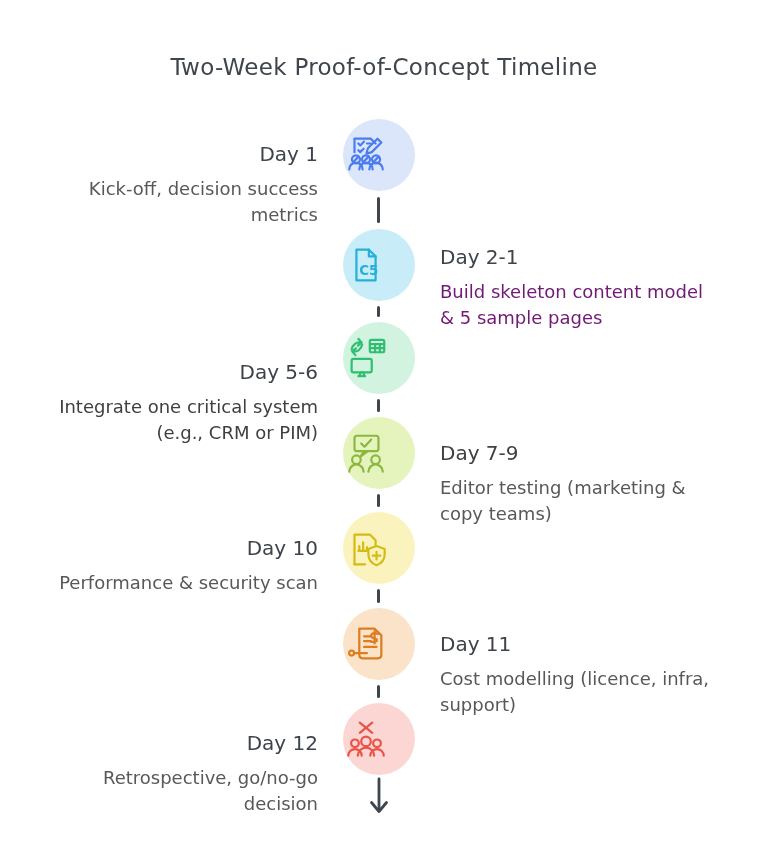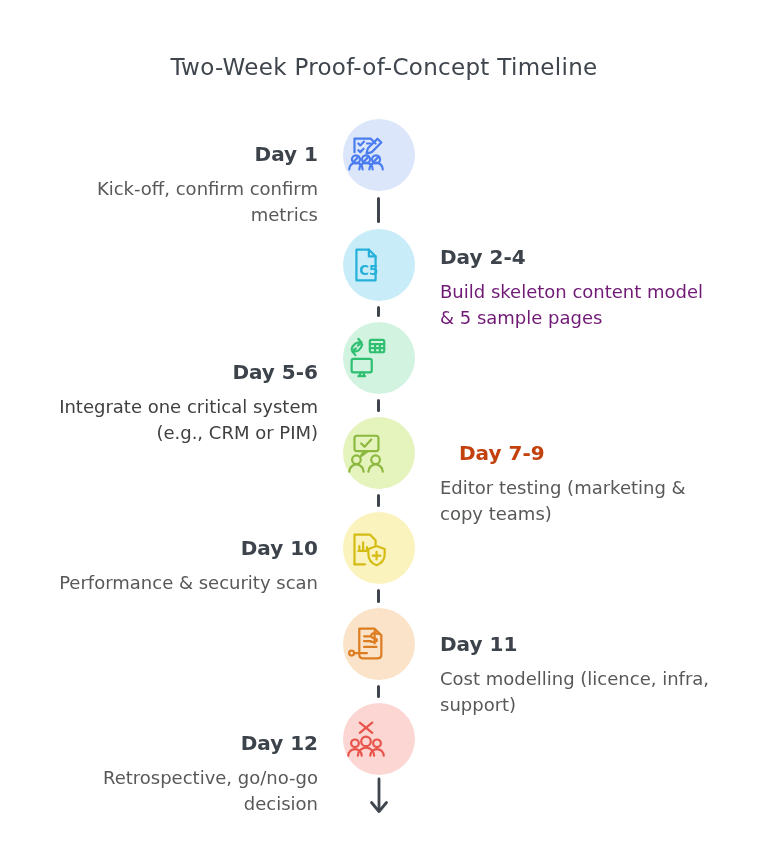--- a/index.html
+++ b/index.html
@@ -18,59 +18,59 @@
   .link { position:absolute; left:377px; width:3px; border-radius:2px; }
   .l0{top:197px;height:26px} .l1{top:306px;height:11px} .l2{top:399px;height:13px}
   .l3{top:494px;height:13px} .l4{top:589px;height:14px} .l5{top:685px;height:13px}
 
   .text { position:absolute; }
   .text.left  { right:450px; display:flex; flex-direction:column; align-items:flex-end; text-align:right; }
   .text.right { left:440px;  display:flex; flex-direction:column; align-items:flex-start; text-align:left; }
   .t0{top:140px} .t1{top:243px} .t2{top:358px} .t3{top:439px}
   .t4{top:534px} .t5{top:630px} .t6{top:729px}
 
-  .day  { font-size:20px; font-weight:700; line-height:28px; margin-bottom:8px; }
+  .day  { font-size:20px; font-weight:400; line-height:28px; margin-bottom:8px; }
   .desc { font-size:18px; line-height:26px; }
   .d0{width:240px} .d1{width:265px} .d2{width:300px} .d3{width:270px}
   .d4{width:330px} .d5{width:300px} .d6{width:235px}
 
   .end-arrow { position:absolute; left:363px; top:775px; }
   .icon { display:block; }
 </style>
 </head>
 <body>
 
 <div class="canvas">
 
   <h1 class="title" style="color: rgb(63, 69, 77);">Two-Week Proof-of-Concept Timeline</h1>
 
   <div class="text left t0">
     <div class="day" style="color: rgb(61, 67, 75);">Day 1</div>
-    <div class="desc d0" style="color: rgb(87, 88, 90);">Kick-off, confirm confirm metrics</div>
+    <div class="desc d0" style="color: rgb(87, 88, 90);">Kick-off, decision success metrics</div>
   </div>
   <div class="circle c0" style="background-color: rgb(219, 230, 251); color: rgb(74, 124, 240);">
     <svg class="icon" width="46" height="46" viewBox="0 0 48 48" fill="none" stroke="currentColor" stroke-width="2.3" stroke-linecap="round" stroke-linejoin="round">
       <path d="M12 21 V7 h17 l5 5"></path>
       <path d="M16 12 l2 2 4 -4"></path>
       <path d="M25 12 h4"></path>
       <path d="M16 19 l2 2 3.5 -3.5"></path>
       <path d="M36 7 l4 4 -10 10 -5.5 1.5 1.5 -5.5 z"></path>
       <circle cx="13.5" cy="28.5" r="4.2"></circle>
       <circle cx="24" cy="28.5" r="4.2"></circle>
       <circle cx="34.5" cy="28.5" r="4.2"></circle>
       <path d="M10.7 31.3 l5.6 -5.6 M21.2 31.3 l5.6 -5.6 M31.7 31.3 l5.6 -5.6"></path>
       <path d="M6.5 39 a7 7 0 0 1 14 0"></path>
       <path d="M17 39 a7 7 0 0 1 14 0"></path>
       <path d="M27.5 39 a7 7 0 0 1 14 0"></path>
     </svg>
   </div>
   <div class="link l0" style="background-color: rgb(63, 69, 77);"></div>
 
   <div class="text right t1">
-    <div class="day" style="color: rgb(61, 67, 75);">Day 2-4</div>
+    <div class="day" style="color: rgb(61, 67, 75);">Day 2-1</div>
     <div class="desc d1" style="color: #701a75;">Build skeleton content model &amp; 5 sample pages</div>
   </div>
   <div class="circle c1" style="background-color: rgb(201, 237, 248); color: rgb(36, 176, 216);">
     <svg class="icon" width="46" height="46" viewBox="0 0 48 48" fill="none" stroke="currentColor" stroke-width="2.3" stroke-linecap="round" stroke-linejoin="round">
       <path d="M14 40 V8 h13 l7 7 v25 z"></path>
       <path d="M27 8 v7 h7"></path>
       <text x="17" y="34" font-size="14" font-weight="bold" fill="currentColor" stroke="none">C5</text>
     </svg>
   </div>
   <div class="link l1" style="background-color: rgb(63, 69, 77);"></div>
@@ -85,21 +85,21 @@
       <path d="M20 10 c-1 5 -5 8 -10 7 m3 4 l-3.5 -4 4 -3"></path>
       <rect x="28" y="5" width="15" height="13" rx="1.5"></rect>
       <path d="M28 9.5 h15 M33.5 9.5 V18 M38.5 9.5 V18 M28 13.7 h15"></path>
       <rect x="9" y="25" width="21" height="14" rx="2"></rect>
       <path d="M16 43 h7 M18.5 39 l-1.5 4 M21 39 l1.5 4"></path>
     </svg>
   </div>
   <div class="link l2" style="background-color: rgb(63, 69, 77);"></div>
 
   <div class="text right t3">
-    <div class="day" style="color: #c2410c; margin-left: 19px;">Day 7-9</div>
+    <div class="day" style="color: #404040;">Day 7-9</div>
     <div class="desc d3" style="color: rgb(87, 88, 90);">Editor testing (marketing &amp; copy teams)</div>
   </div>
   <div class="circle c3" style="background-color: rgb(229, 244, 189); color: rgb(140, 184, 63);">
     <svg class="icon" width="46" height="46" viewBox="0 0 48 48" fill="none" stroke="currentColor" stroke-width="2.3" stroke-linecap="round" stroke-linejoin="round">
       <rect x="12" y="6" width="25" height="16" rx="2.5"></rect>
       <path d="M19 14 l3.5 3.5 7 -7.5"></path>
       <path d="M22 22 l-3.5 5.5 7.5 -5.5"></path>
       <circle cx="14" cy="31" r="4.5"></circle>
       <circle cx="34" cy="31" r="4.5"></circle>
       <path d="M6.5 43.5 a7.5 7.5 0 0 1 15 0"></path>

